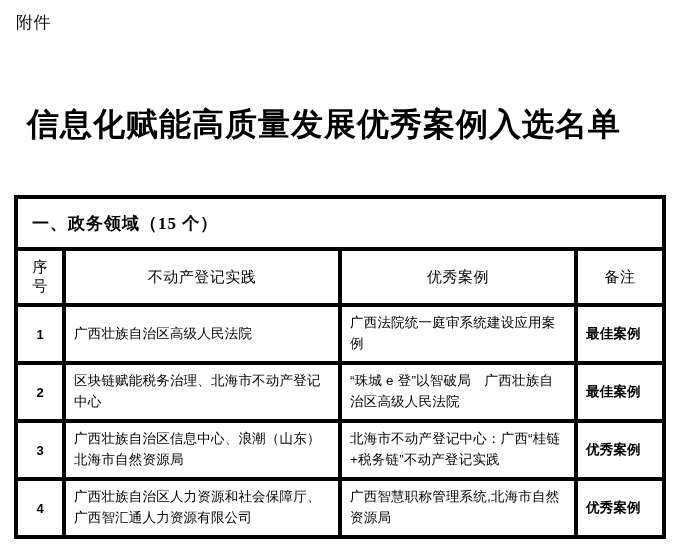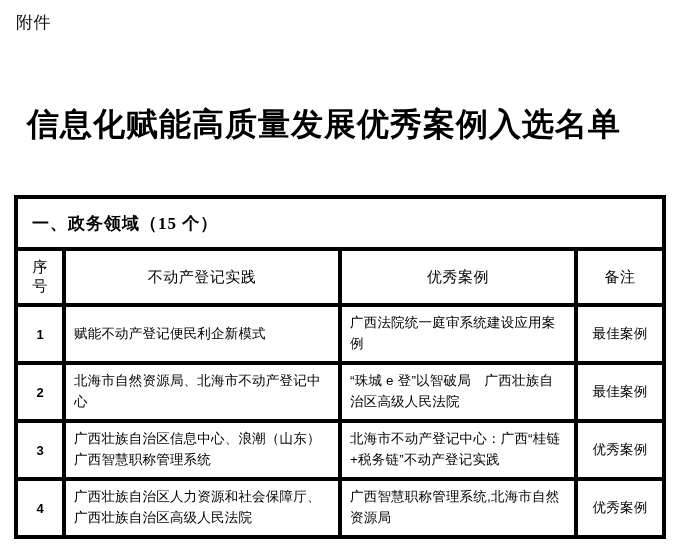--- a/index.html
+++ b/index.html
@@ -81,23 +81,23 @@
     font-weight: bold;
     font-size: 13px;
     font-family: "Liberation Sans", "DejaVu Sans", sans-serif;
   }
   td.unit, td.proj {
     font-size: 13.5px;
     line-height: 1.55;
     letter-spacing: 0.2px;
   }
   td.note {
-    text-align: center;
+    text-align: left;
     font-size: 13.5px;
-    font-weight: normal;
+    font-weight: bold;
     letter-spacing: 0.2px;
   }
   tr.data-row td { height: 58px; }
 </style>
 </head>
 <body>
 
 <div class="page">
 
   <div class="attachment-label">附件</div>
@@ -118,39 +118,39 @@
         </tr>
         <tr>
           <td class="col-head">序号</td>
           <td class="col-head">不动产登记实践</td>
           <td class="col-head">优秀案例</td>
           <td class="col-head">备注</td>
         </tr>
 
         <tr class="data-row">
           <td class="seq">1</td>
-          <td class="unit">赋能不动产登记便民利企新模式</td>
+          <td class="unit">广西壮族自治区高级人民法院</td>
           <td class="proj">广西法院统一庭审系统建设应用案例</td>
           <td class="note">最佳案例</td>
         </tr>
         <tr class="data-row">
           <td class="seq">2</td>
-          <td class="unit">北海市自然资源局、北海市不动产登记中心</td>
+          <td class="unit">区块链赋能税务治理、北海市不动产登记中心</td>
           <td class="proj">“珠城 e 登”以智破局　广西壮族自治区高级人民法院</td>
           <td class="note">最佳案例</td>
         </tr>
         <tr class="data-row">
           <td class="seq">3</td>
-          <td class="unit">广西壮族自治区信息中心、浪潮（山东）广西智慧职称管理系统</td>
+          <td class="unit">广西壮族自治区信息中心、浪潮（山东）北海市自然资源局</td>
           <td class="proj">北海市不动产登记中心：广西“桂链+税务链”不动产登记实践</td>
           <td class="note">优秀案例</td>
         </tr>
         <tr class="data-row">
           <td class="seq">4</td>
-          <td class="unit">广西壮族自治区人力资源和社会保障厅、广西壮族自治区高级人民法院</td>
+          <td class="unit">广西壮族自治区人力资源和社会保障厅、广西智汇通人力资源有限公司</td>
           <td class="proj">广西智慧职称管理系统,北海市自然资源局</td>
           <td class="note">优秀案例</td>
         </tr>
       </tbody>
     </table>
   </div>
 
 </div>
 
 </body></html>

